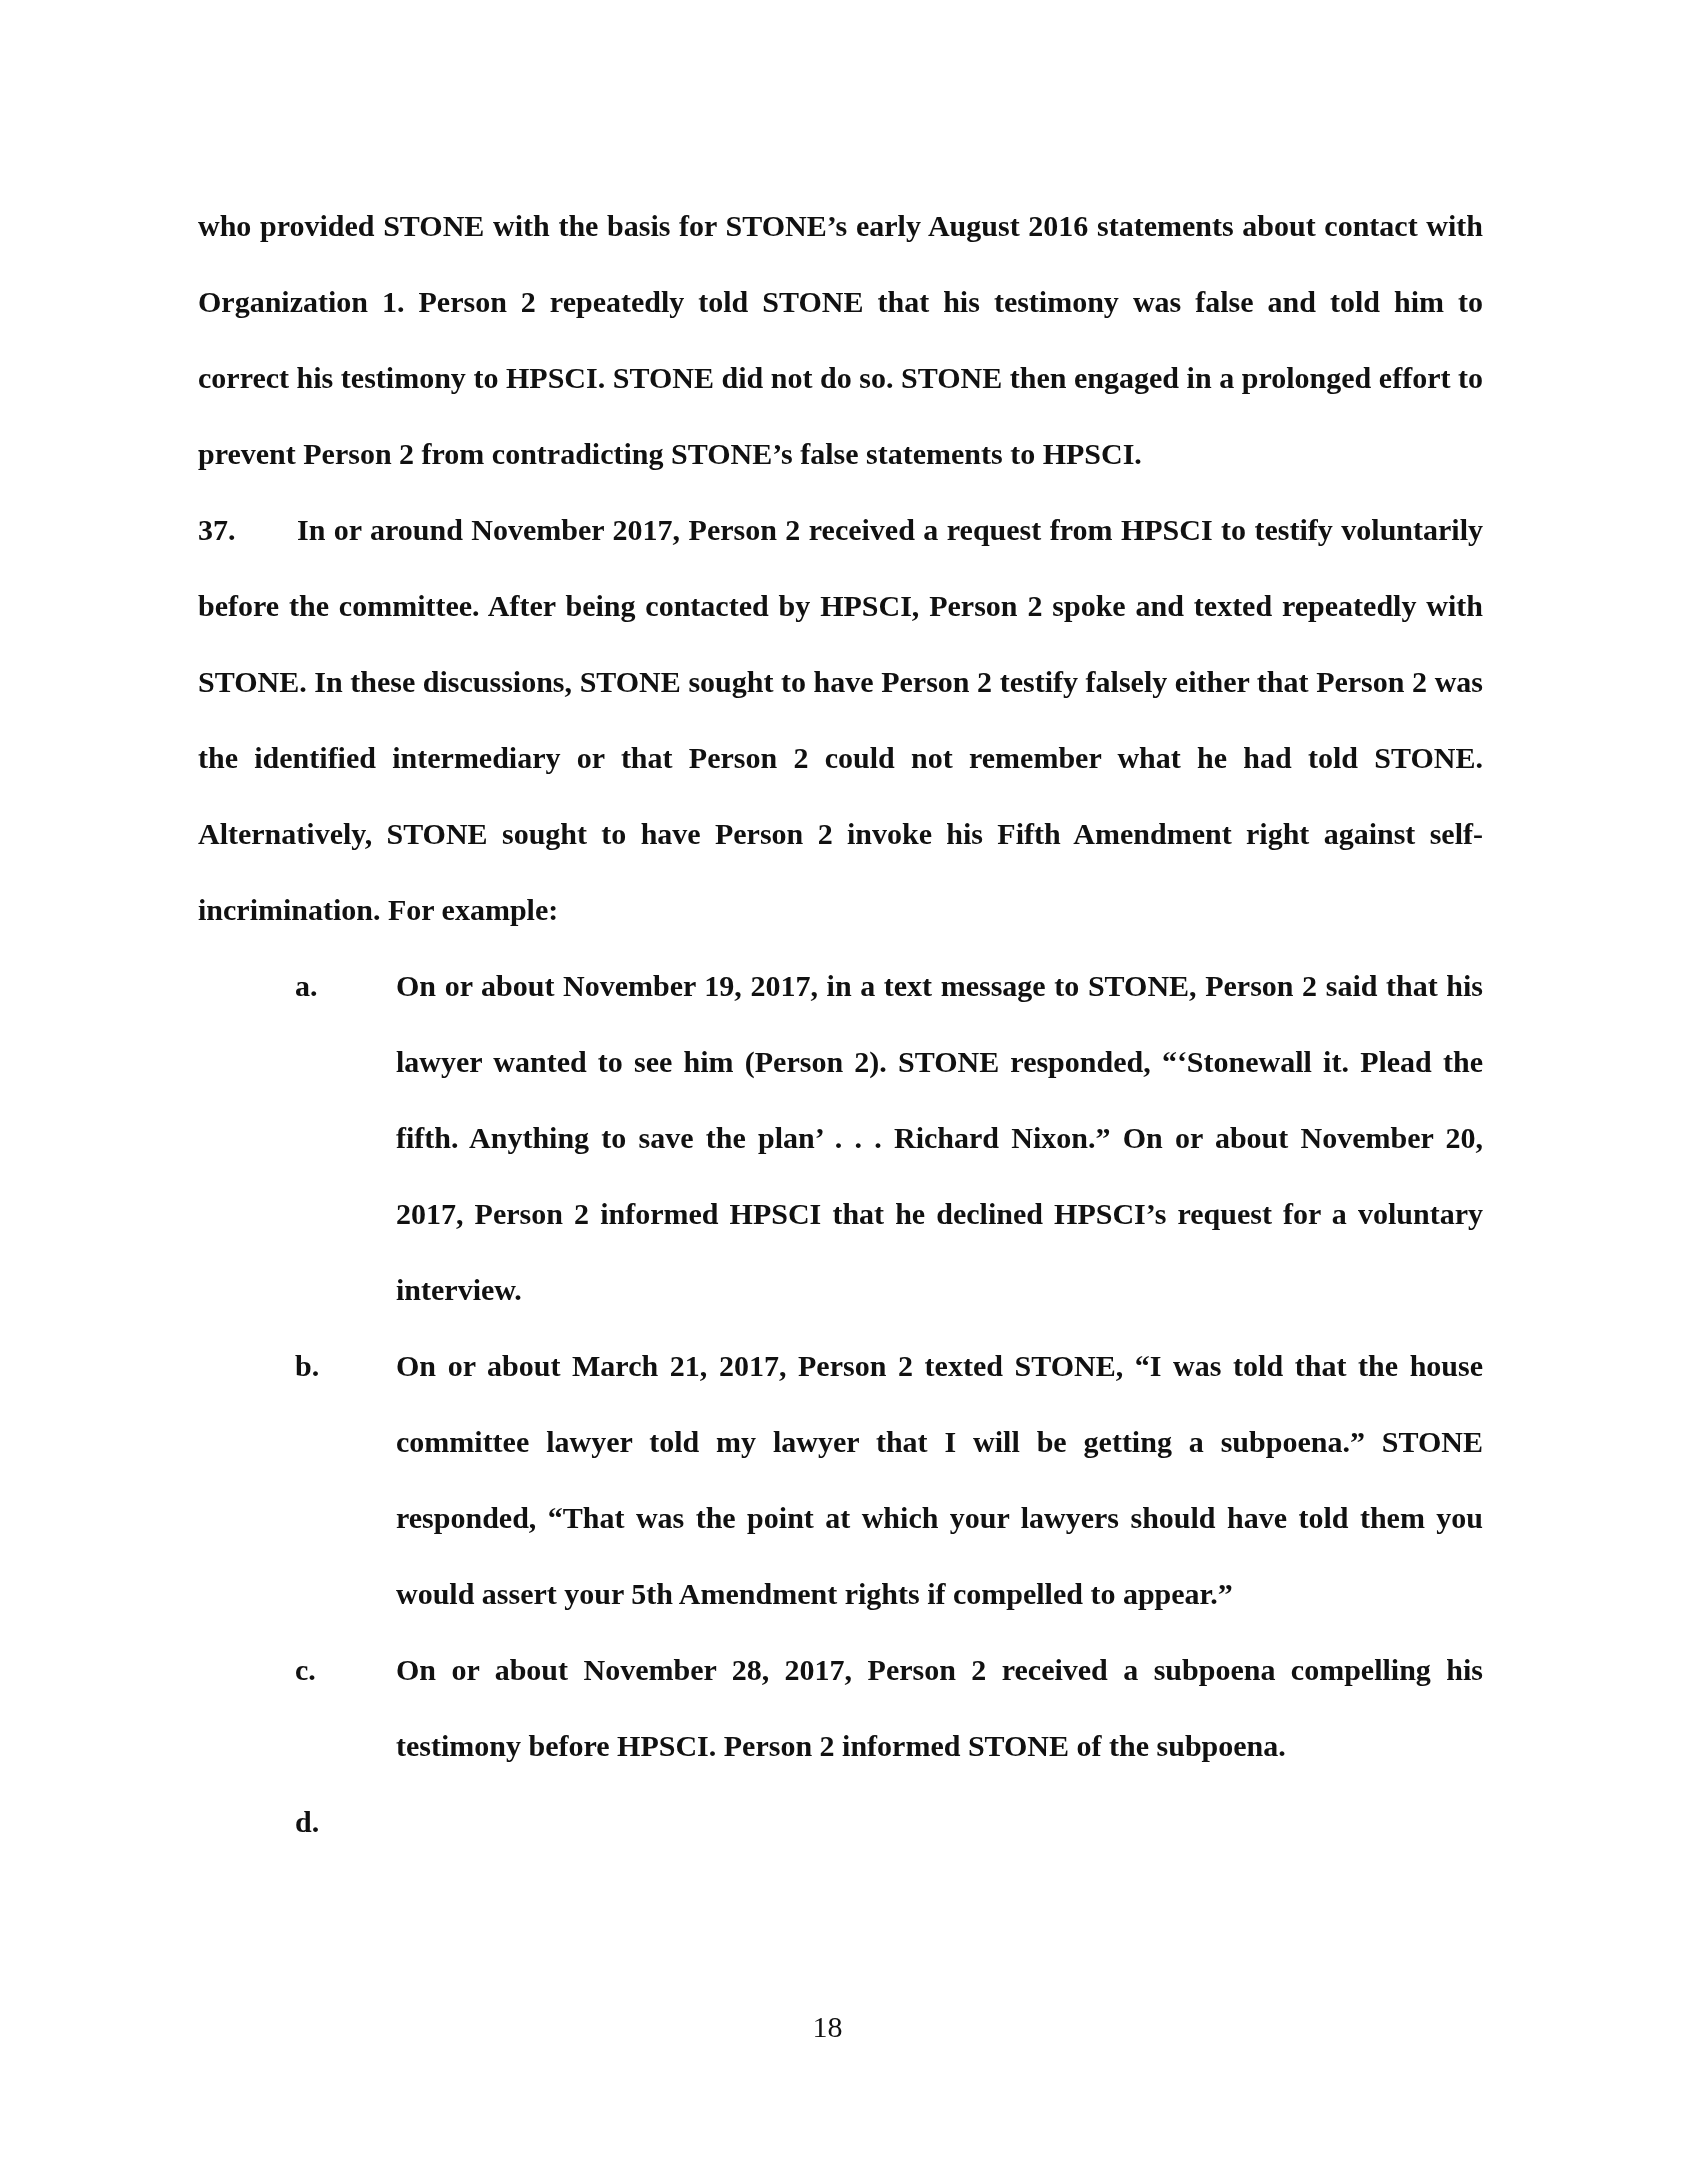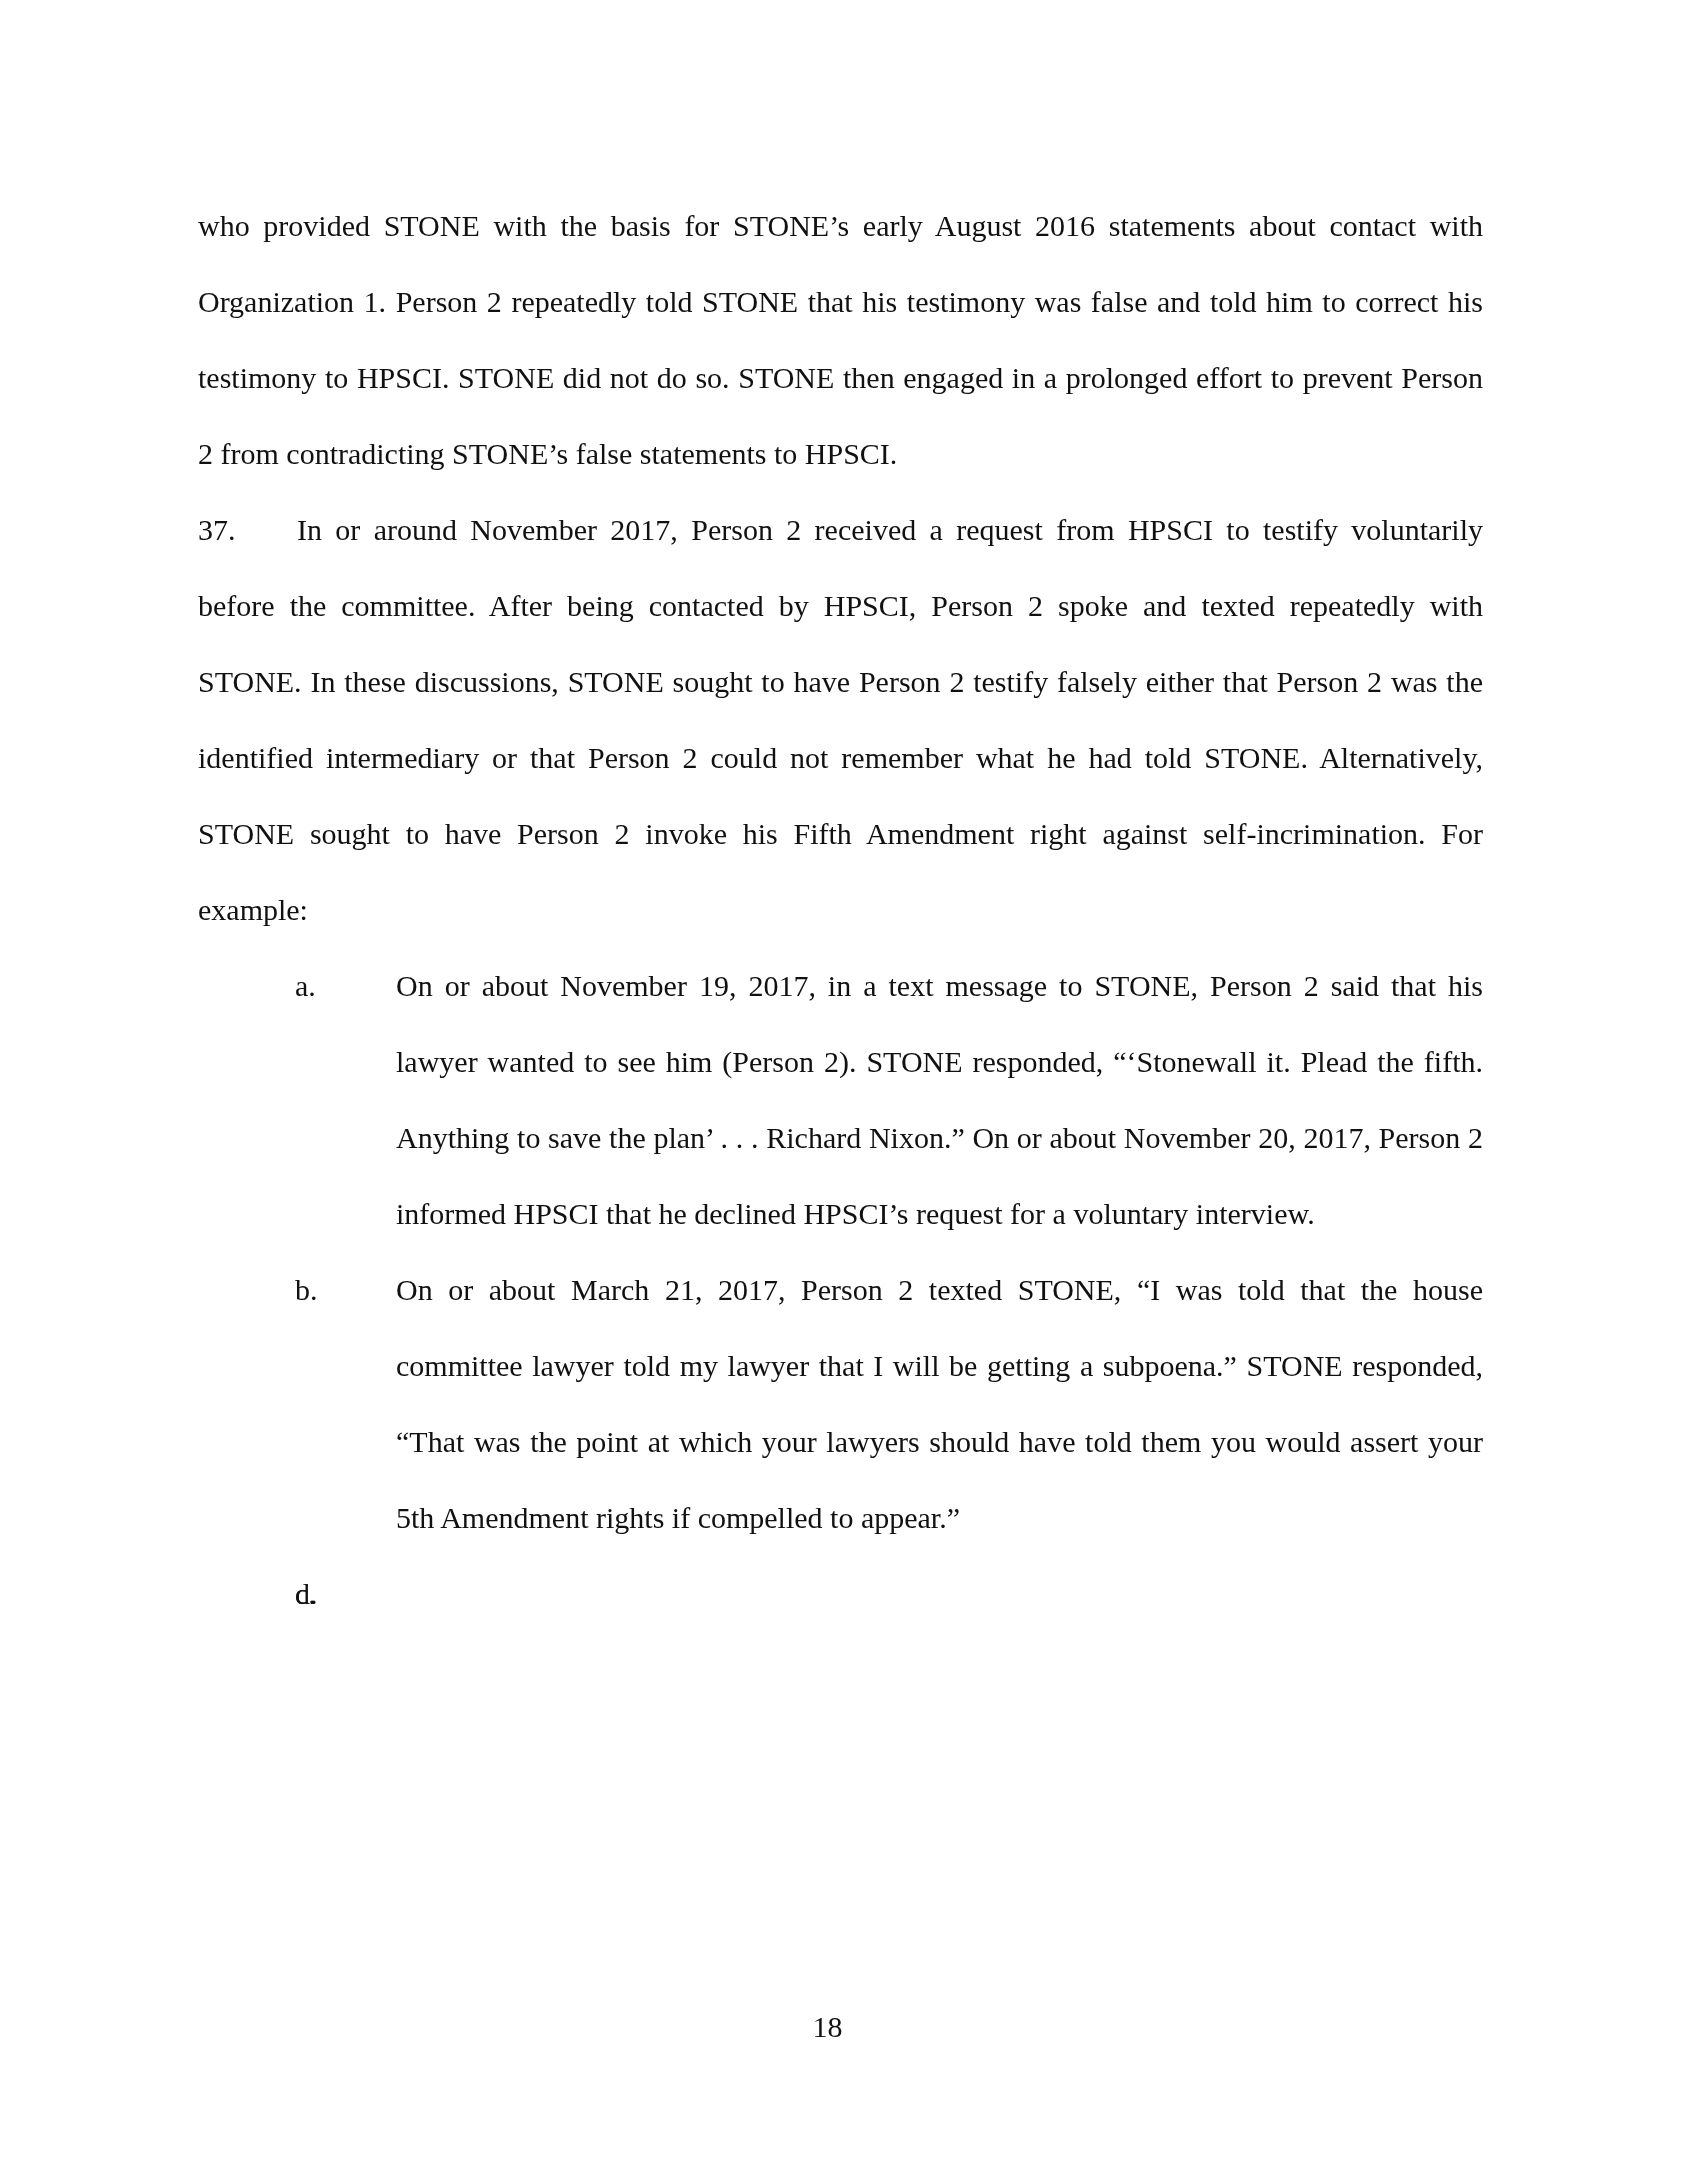--- a/index.html
+++ b/index.html
@@ -13,20 +13,21 @@
       position: relative;
       overflow: hidden;
       font-family: "Liberation Serif", "DejaVu Serif", serif;
       color: #111111;
     }
     .page {
       position: absolute;
       left: 198px;
       top: 188px;
       width: 1285px;
+      font-weight: bold;
     }
     .line-block {
       font-size: 30px;
       line-height: 76px;
       text-align: justify;
       margin: 0;
     }
     .para {
       margin: 0;
     }
@@ -71,20 +72,21 @@
     <span>On or about November 19, 2017, in a text message to STONE, Person 2 said that his lawyer wanted to see him (Person 2).  STONE responded, “‘Stonewall it.  Plead the fifth.  Anything to save the plan’ . . . Richard Nixon.”  On or about November 20, 2017, Person 2 informed HPSCI that he declined HPSCI’s request for a voluntary interview.</span>
   </p>
 
   <p class="line-block subitem">
     <span class="subitem-label">b.</span>
     <span>On or about March 21, 2017, Person 2 texted STONE, “I was told that the house committee lawyer told my lawyer that I will be getting a subpoena.”  STONE responded, “That was the point at which your lawyers should have told them you would assert your 5th Amendment rights if compelled to appear.”</span>
   </p>
 
   <p class="line-block subitem">
     <span class="subitem-label">c.</span>
+    <span>On or about November 28, 2017, Person 2 received a subpoena compelling his testimony before HPSCI.  Person 2 informed STONE of the subpoena.</span>
   </p>
 
   <p class="line-block subitem">
     <span class="subitem-label">d.</span>
   </p>
 
 </div>
 
 <div class="page-number">18</div>
 

